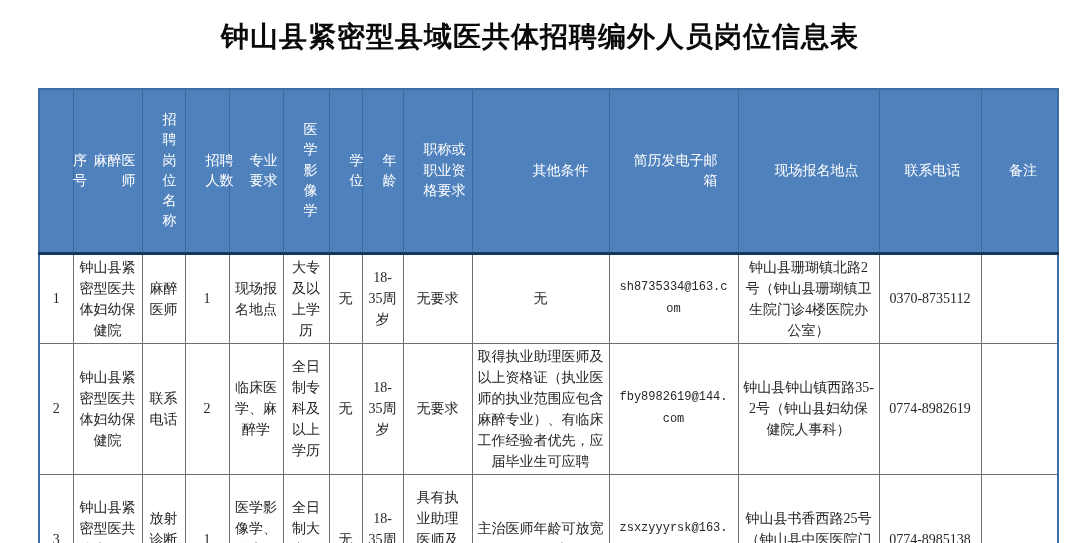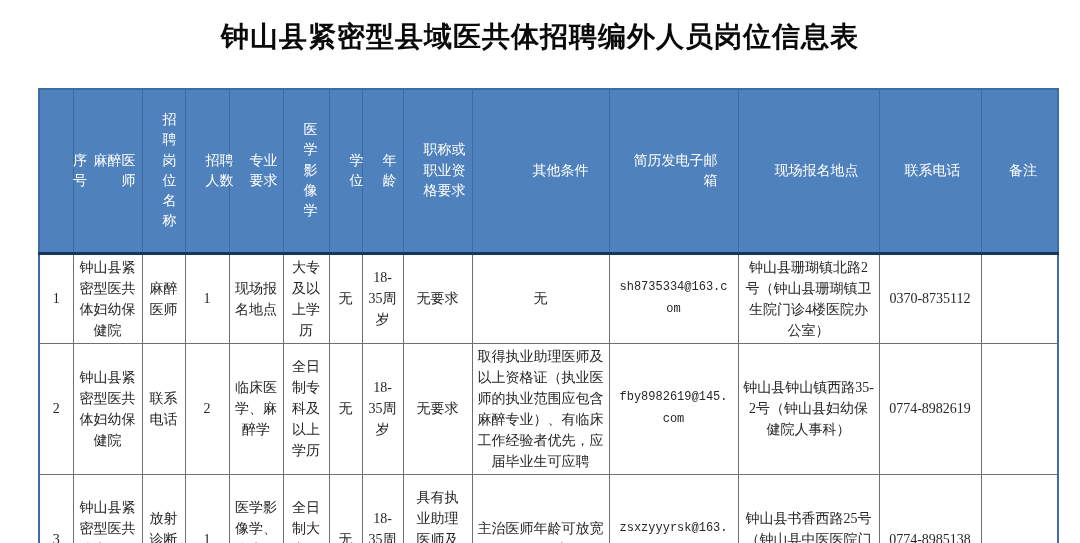--- a/index.html
+++ b/index.html
@@ -132,21 +132,21 @@
           <td class="col-seq">2</td>
           <td class="col-unit">钟山县紧密型医共体妇幼保健院</td>
           <td class="col-post">联系电话</td>
           <td class="col-count">2</td>
           <td class="col-major">临床医学、麻醉学</td>
           <td class="col-edu">全日制专科及以上学历</td>
           <td class="col-degree">无</td>
           <td class="col-age">18-35周岁</td>
           <td class="col-cert">无要求</td>
           <td class="col-other">取得执业助理医师及以上资格证（执业医师的执业范围应包含麻醉专业）、有临床工作经验者优先，应届毕业生可应聘</td>
-          <td class="col-email">fby8982619@145.com</td>
+          <td class="col-email">fby8982619@144.com</td>
           <td class="col-address">钟山县钟山镇西路35-2号（钟山县妇幼保健院人事科）</td>
           <td class="col-phone">0774-8982619</td>
           <td class="col-note"></td>
         </tr>
         <tr class="row-2">
           <td class="col-seq">3</td>
           <td class="col-unit">钟山县紧密型医共体中医医院</td>
           <td class="col-post">放射诊断医师</td>
           <td class="col-count">1</td>
           <td class="col-major">医学影像学、临床医学</td>

